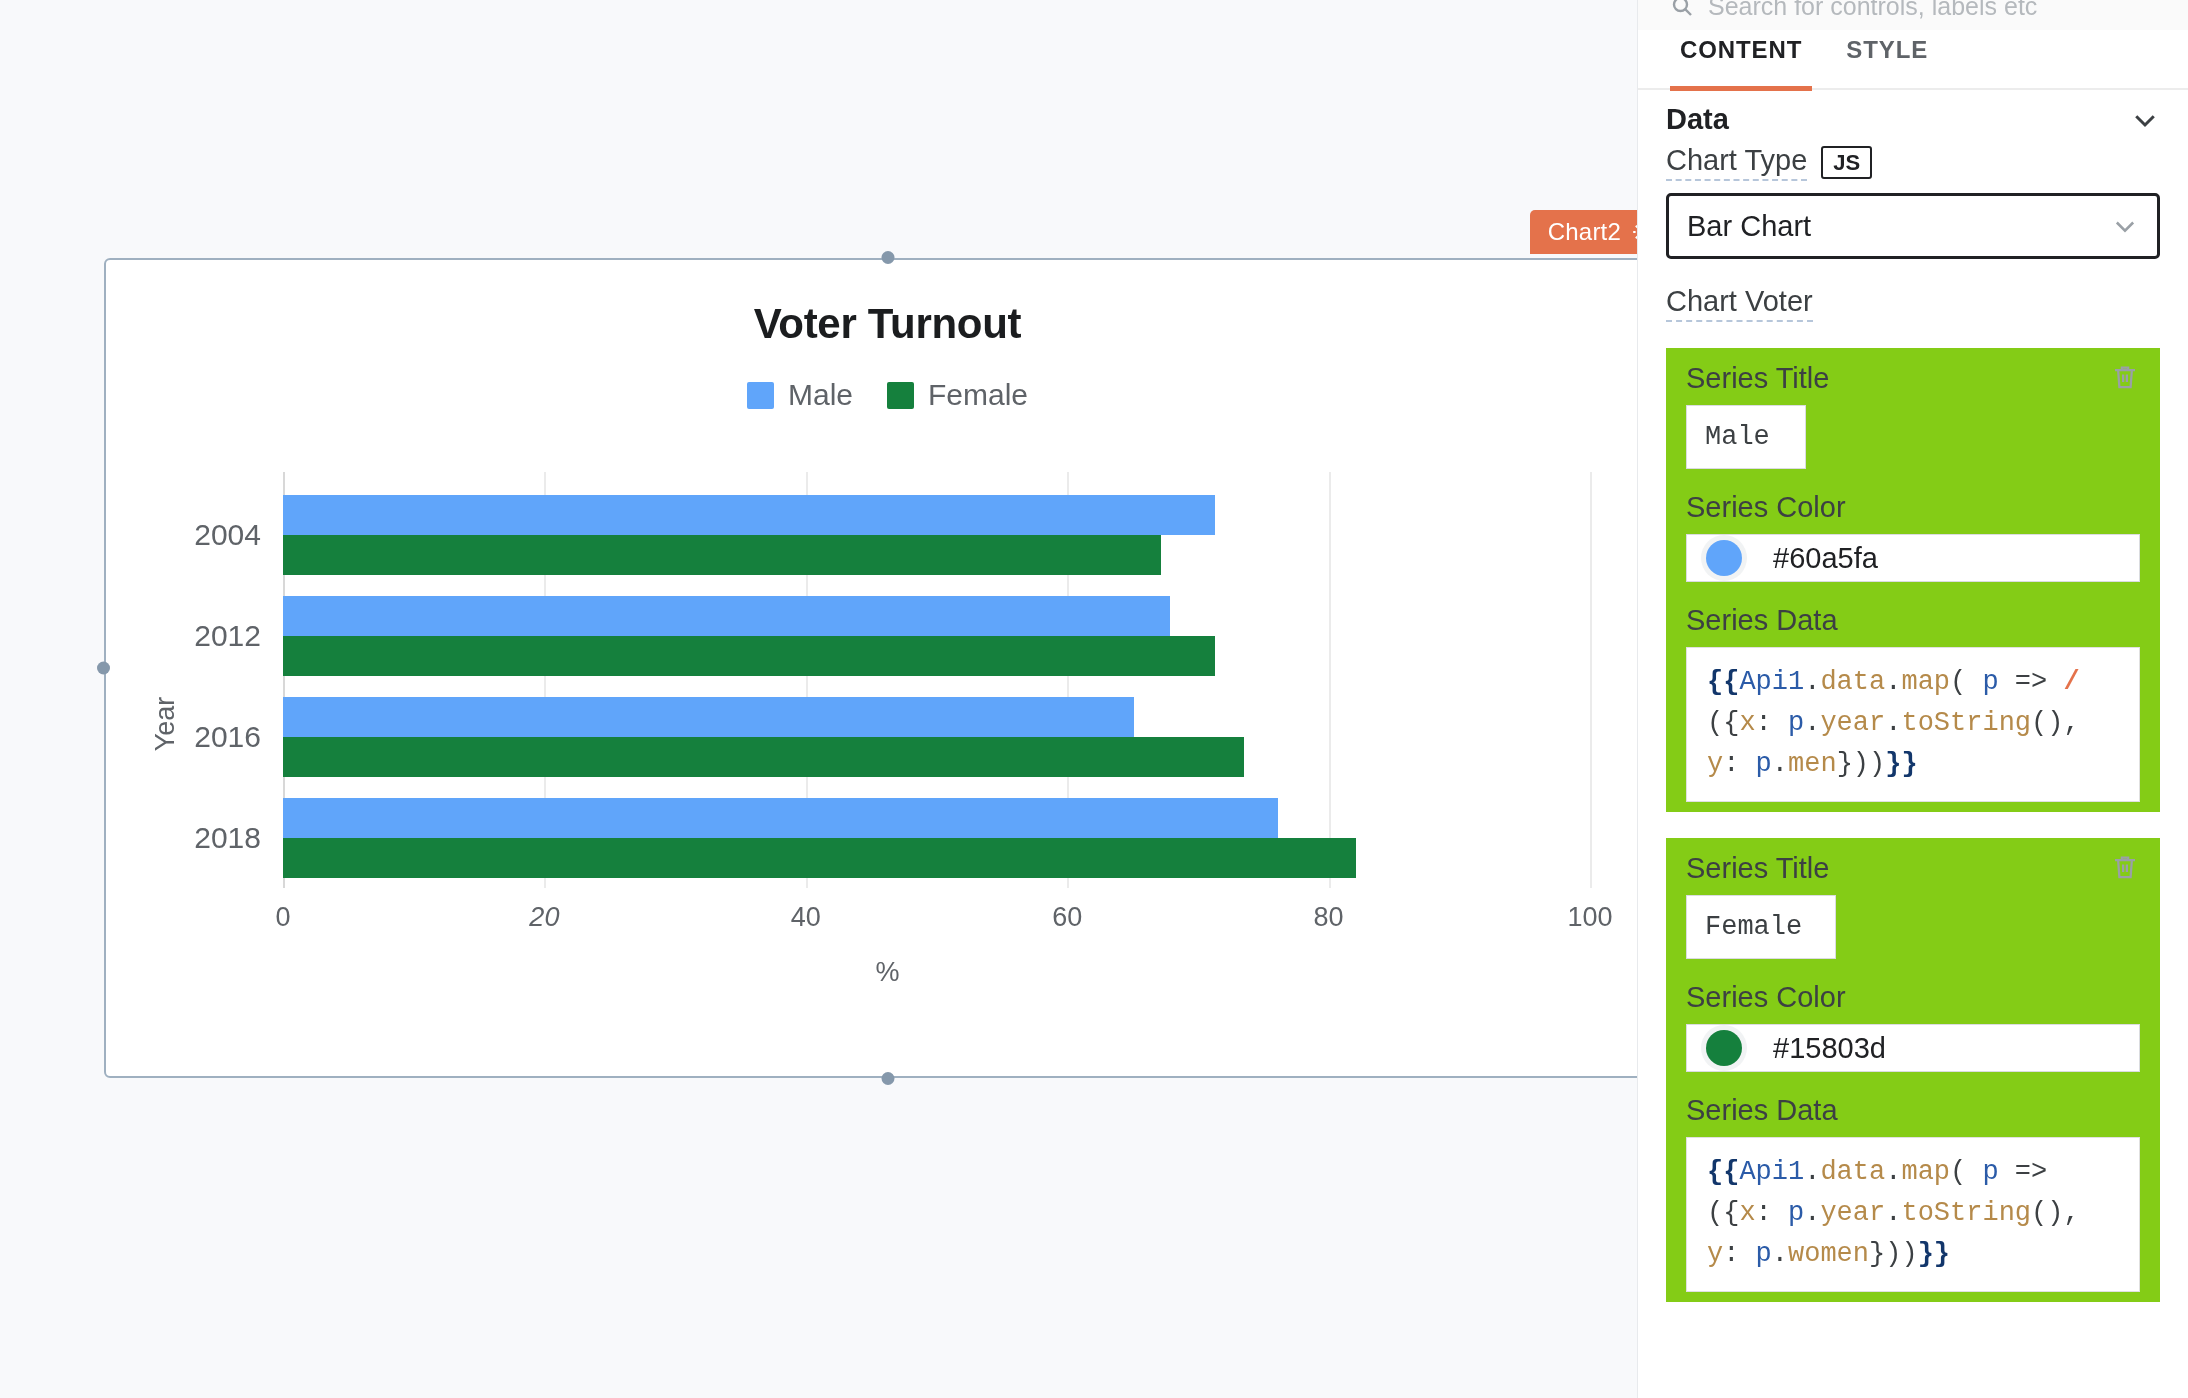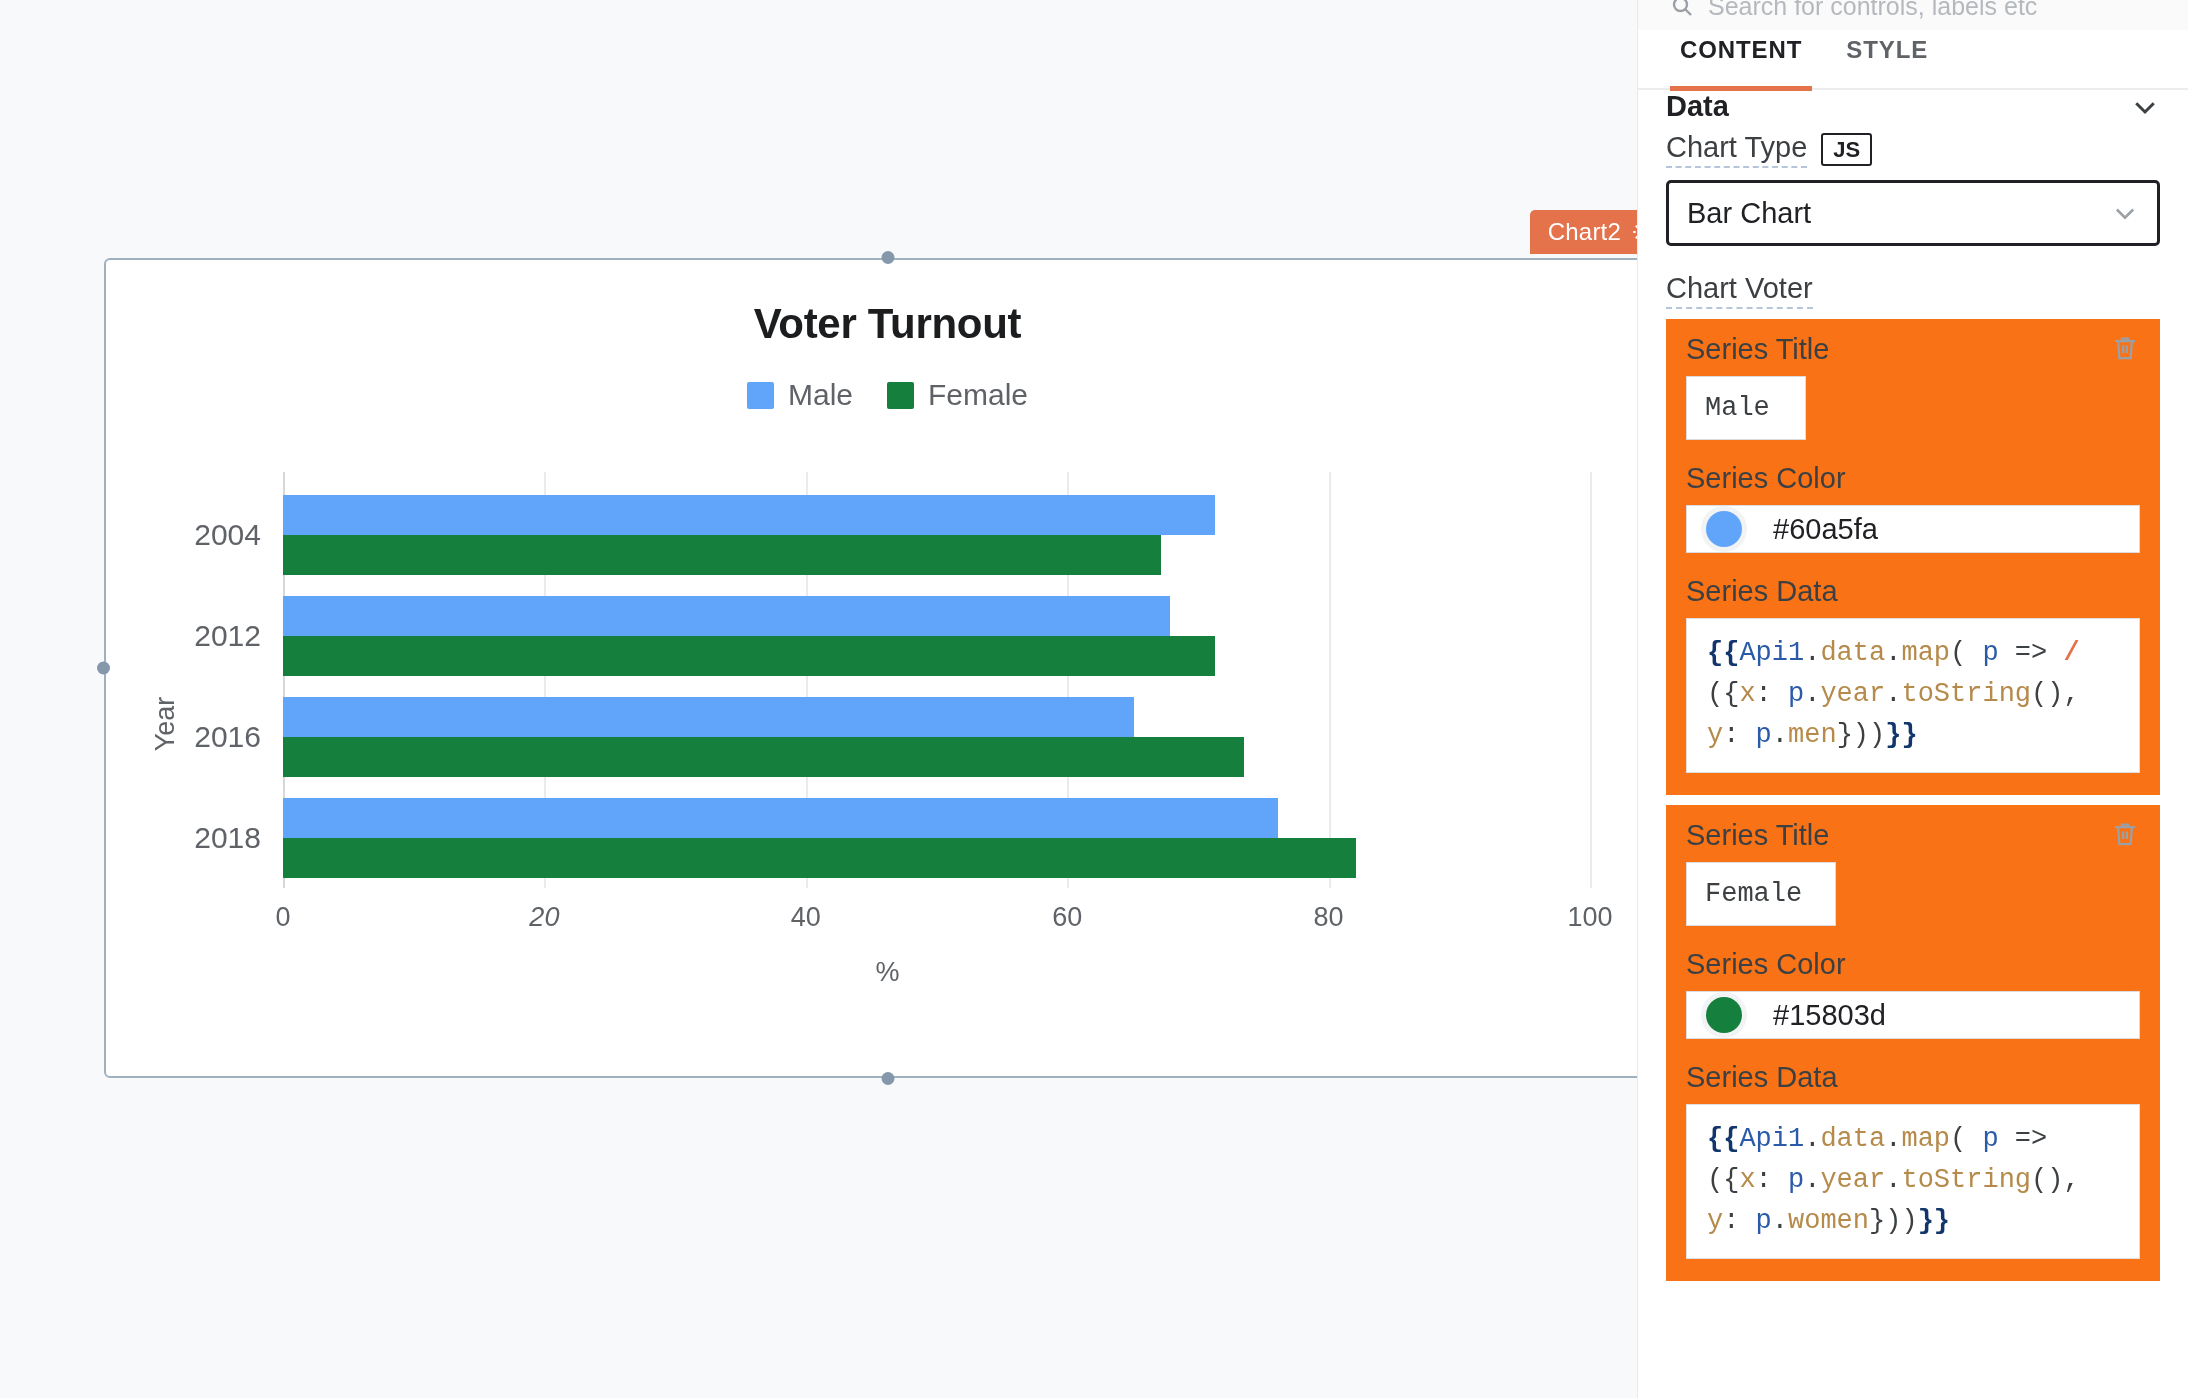--- a/index.html
+++ b/index.html
@@ -156,21 +156,21 @@
     font-size: 24px; font-weight: bold;
     letter-spacing: .9px;
     color: #5f6368;
     padding: 6px 10px 22px 10px;
     margin-right: 24px;
     cursor: pointer;
   }
   .tab.active { color: #202124; border-bottom: 5px solid #e4724b; }
 
   .panel-body {
-    position: absolute; left: 0; top: 84px;
+    position: absolute; left: 0; top: 97px;
     width: 100%; bottom: 0;
     padding: 0 28px 0 28px;
   }
   .section-head {
     display: flex; align-items: center; justify-content: space-between;
     padding: 6px 0 8px 0;
   }
   .section-title { font-size: 29px; font-weight: bold; color: #202124; }
   .chev { color: #5f6368; display: inline-flex; }
 
@@ -202,23 +202,23 @@
 
   .subsection-title {
     margin-top: 26px;
     font-size: 29px; color: #3c4043;
     border-bottom: 2px dashed #b6c6da;
     display: inline-block;
     padding-bottom: 2px;
   }
 
   .series-card {
-    margin-top: 10px;
-    background: #f97316;
-    padding: 14px 20px 22px 20px;
+    margin-top: 26px;
+    background: #84cc16;
+    padding: 14px 20px 10px 20px;
   }
   .series-row {
     display: flex; align-items: flex-start; justify-content: space-between;
   }
   .series-field-label { font-size: 29px; color: #3c4043; }
   .trash-icon { color: #9aa0a6; display: inline-flex; }
 
   .title-input {
     margin-top: 10px;
     width: 120px; height: 64px;

